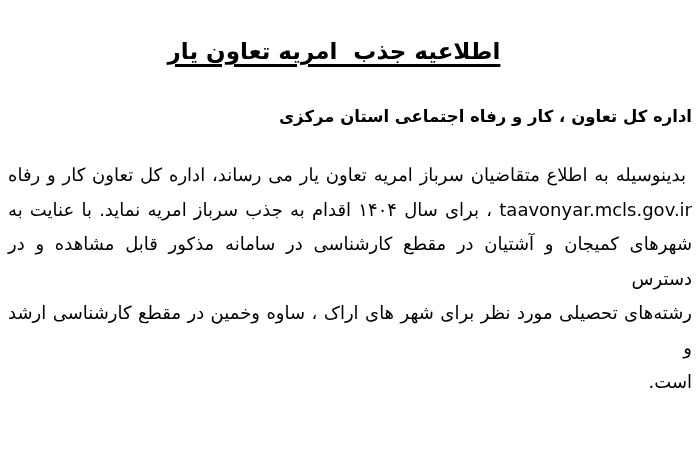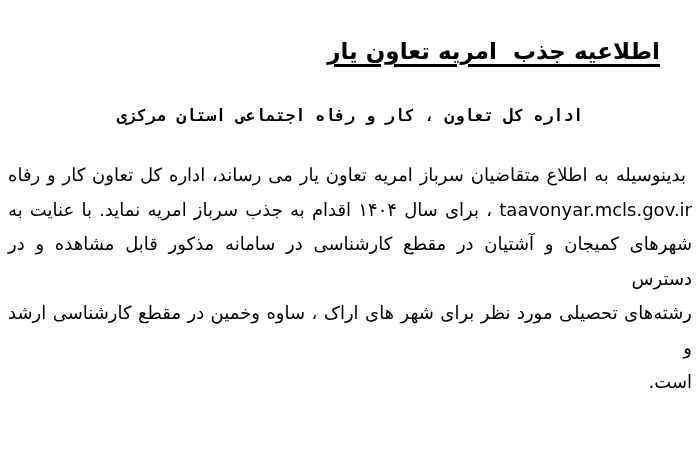--- a/index.html
+++ b/index.html
@@ -16,39 +16,37 @@
     color: #000000;
   }
   .page {
     box-sizing: border-box;
     width: 700px;
     height: 451px;
     padding: 6px 8px 0 8px;
     background: #ffffff;
   }
   .doc-title {
-    text-align: right;
+    text-align: center;
     font-weight: bold;
     font-size: 23px;
     line-height: 30px;
     white-space: pre;
   }
   .doc-title .underlined {
     text-decoration: underline;
     text-decoration-thickness: 2.5px;
     text-underline-offset: 5px;
   }
   .doc-subtitle {
     margin-top: 8px;
-    text-align: center;
     font-weight: bold;
     font-size: 16.5px;
     line-height: 26px;
     white-space: pre;
-    font-family: Liberation Mono, monospace;
   }
   .body-text {
     margin-top: 28px;
     font-size: 18px;
     line-height: 34.5px;
   }
   .para-line {
     text-align: justify;
     text-align-last: justify;
     text-justify: inter-word;

